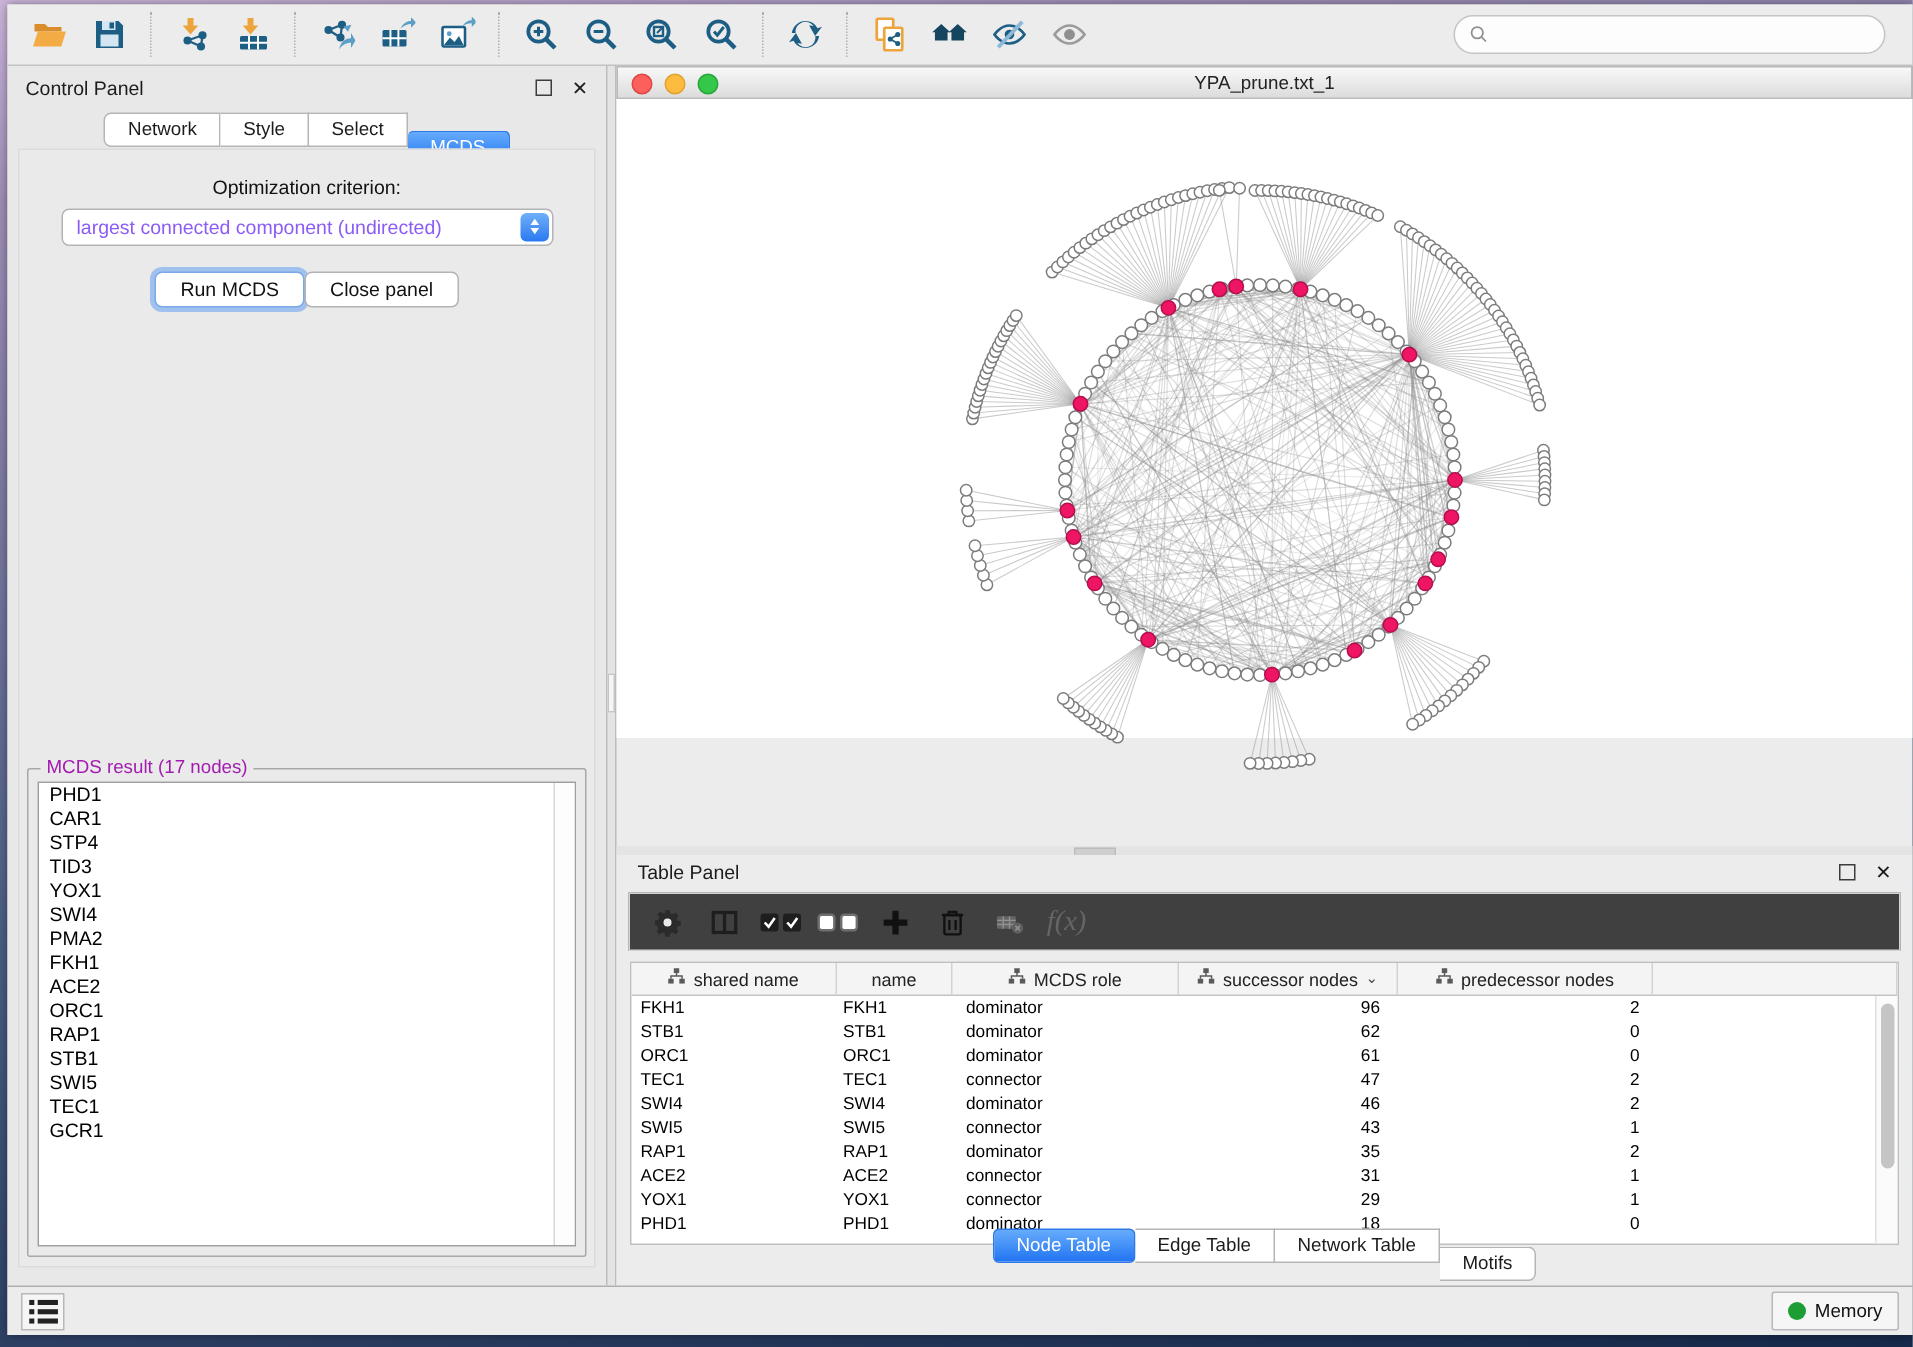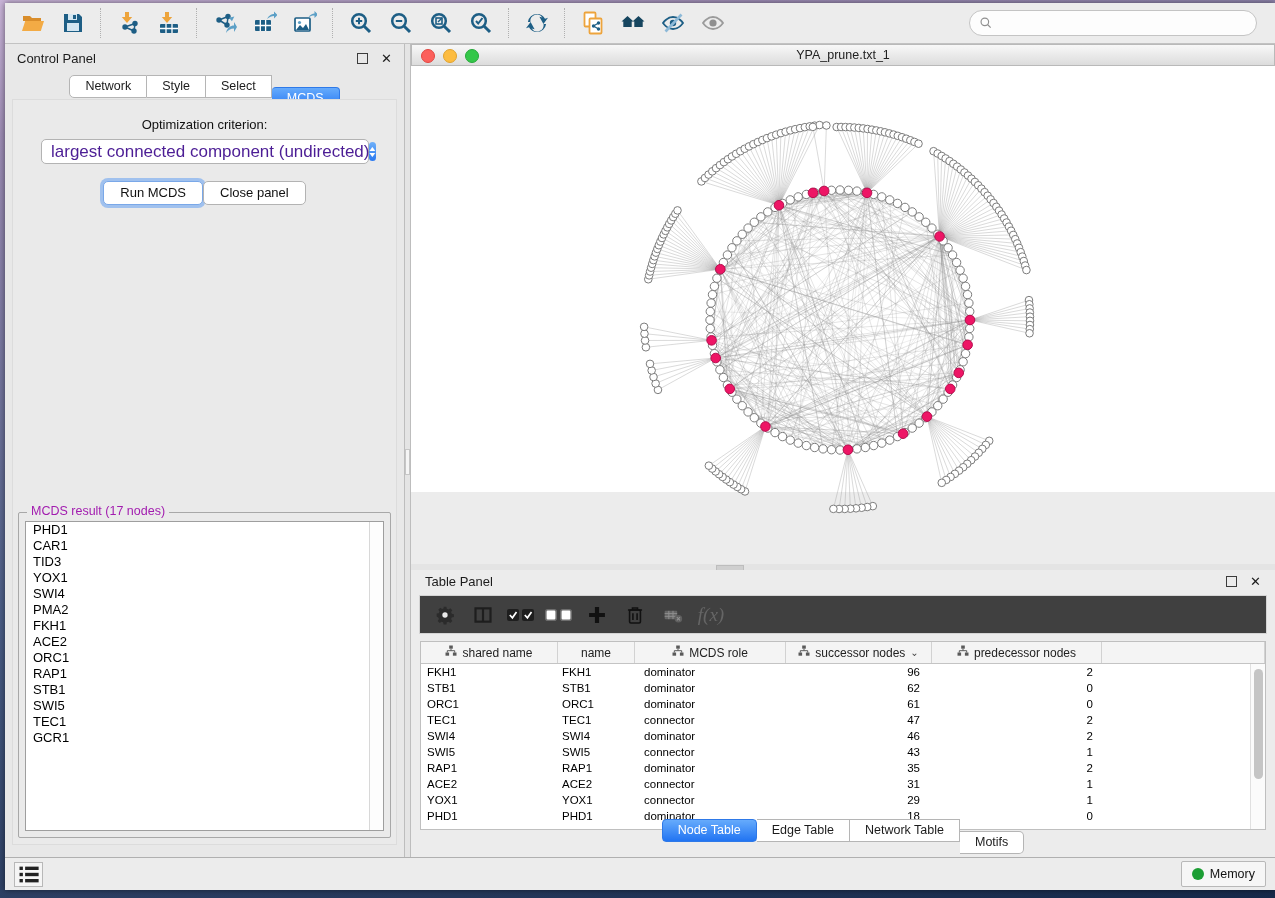--- a/index.html
+++ b/index.html
@@ -27,21 +27,21 @@
   .cp-tabs{position:absolute;top:31px;left:0;width:100%;display:flex;justify-content:center;}
   .seg{height:21px;line-height:21px;padding:0 15px;background:#fff;border:1px solid #b5b5b5;border-left:none;
     font-size:12.5px;color:#1c1c1c;}
   .seg:first-child{border-left:1px solid #b5b5b5;border-radius:5px 0 0 5px;}
   .seg:last-child{border-radius:0 5px 5px 0;margin-top:12px;}
   .seg.active{background:linear-gradient(#66abfc,#2174f2);color:#fff;border-color:#2e79e8;border-radius:4px;}
   .cp-content{position:absolute;top:55px;left:7px;right:7px;bottom:12px;background:#eaeaea;border:1px solid #dcdcdc;}
   .opt-label{position:absolute;top:17px;width:100%;text-align:center;font-size:13px;color:#111;}
   .opt-select{position:absolute;top:39px;left:28px;width:328px;height:25px;background:#fff;border:1px solid #b3b3b3;
     border-radius:5px;display:flex;align-items:center;box-sizing:border-box;}
-  .opt-select .val{flex:1;font-size:17px;color:#4c1d95;padding-left:9px;white-space:nowrap;}
+  .opt-select .val{flex:1;font-size:13px;color:#8b5cf6;padding-left:9px;white-space:nowrap;}
   .stepper{width:19px;height:19px;margin-right:2px;border-radius:4px;background:linear-gradient(#6fb0f9,#2a79f1);
     display:flex;flex-direction:column;align-items:center;justify-content:center;color:#fff;}
   .stepper span{font-size:7px;line-height:6px;font-weight:bold;transform:scaleX(1.4);}
   .btn-row{position:absolute;top:81px;width:100%;display:flex;justify-content:center;gap:0;}
   .pbtn{height:24px;line-height:22px;padding:0 16px;background:#fff;border:1px solid #b3b3b3;border-radius:5px;
     font-size:13px;color:#111;box-sizing:border-box;}
   .pbtn.focused{box-shadow:0 0 0 3px rgba(110,165,240,.6);border-color:#7aa8e8;}
   .groupbox{position:absolute;left:5px;right:5px;top:412px;bottom:6px;border:1px solid #a8a8a8;border-radius:2px;}
   .groupbox legend,.gb-title{position:absolute;top:-9px;left:8px;background:#eaeaea;padding:0 4px;font-size:12.5px;color:#a21caf;}
   .gb-list{position:absolute;inset:8px 6px 6px 6px;background:#fff;border:1px solid #9e9e9e;overflow:hidden;}
@@ -268,20 +268,21 @@
       </div>
       <div class="btn-row">
         <div class="pbtn focused">Run MCDS</div>
         <div class="pbtn">Close panel</div>
       </div>
       <div class="groupbox">
         <span class="gb-title">MCDS result (17 nodes)</span>
         <div class="gb-list" id="mcds-list">
             <div class="lst-item">PHD1</div>
             <div class="lst-item">CAR1</div>
+            <div class="lst-item">STP4</div>
             <div class="lst-item">TID3</div>
             <div class="lst-item">YOX1</div>
             <div class="lst-item">SWI4</div>
             <div class="lst-item">PMA2</div>
             <div class="lst-item">FKH1</div>
             <div class="lst-item">ACE2</div>
             <div class="lst-item">ORC1</div>
             <div class="lst-item">RAP1</div>
             <div class="lst-item">STB1</div>
             <div class="lst-item">SWI5</div>

